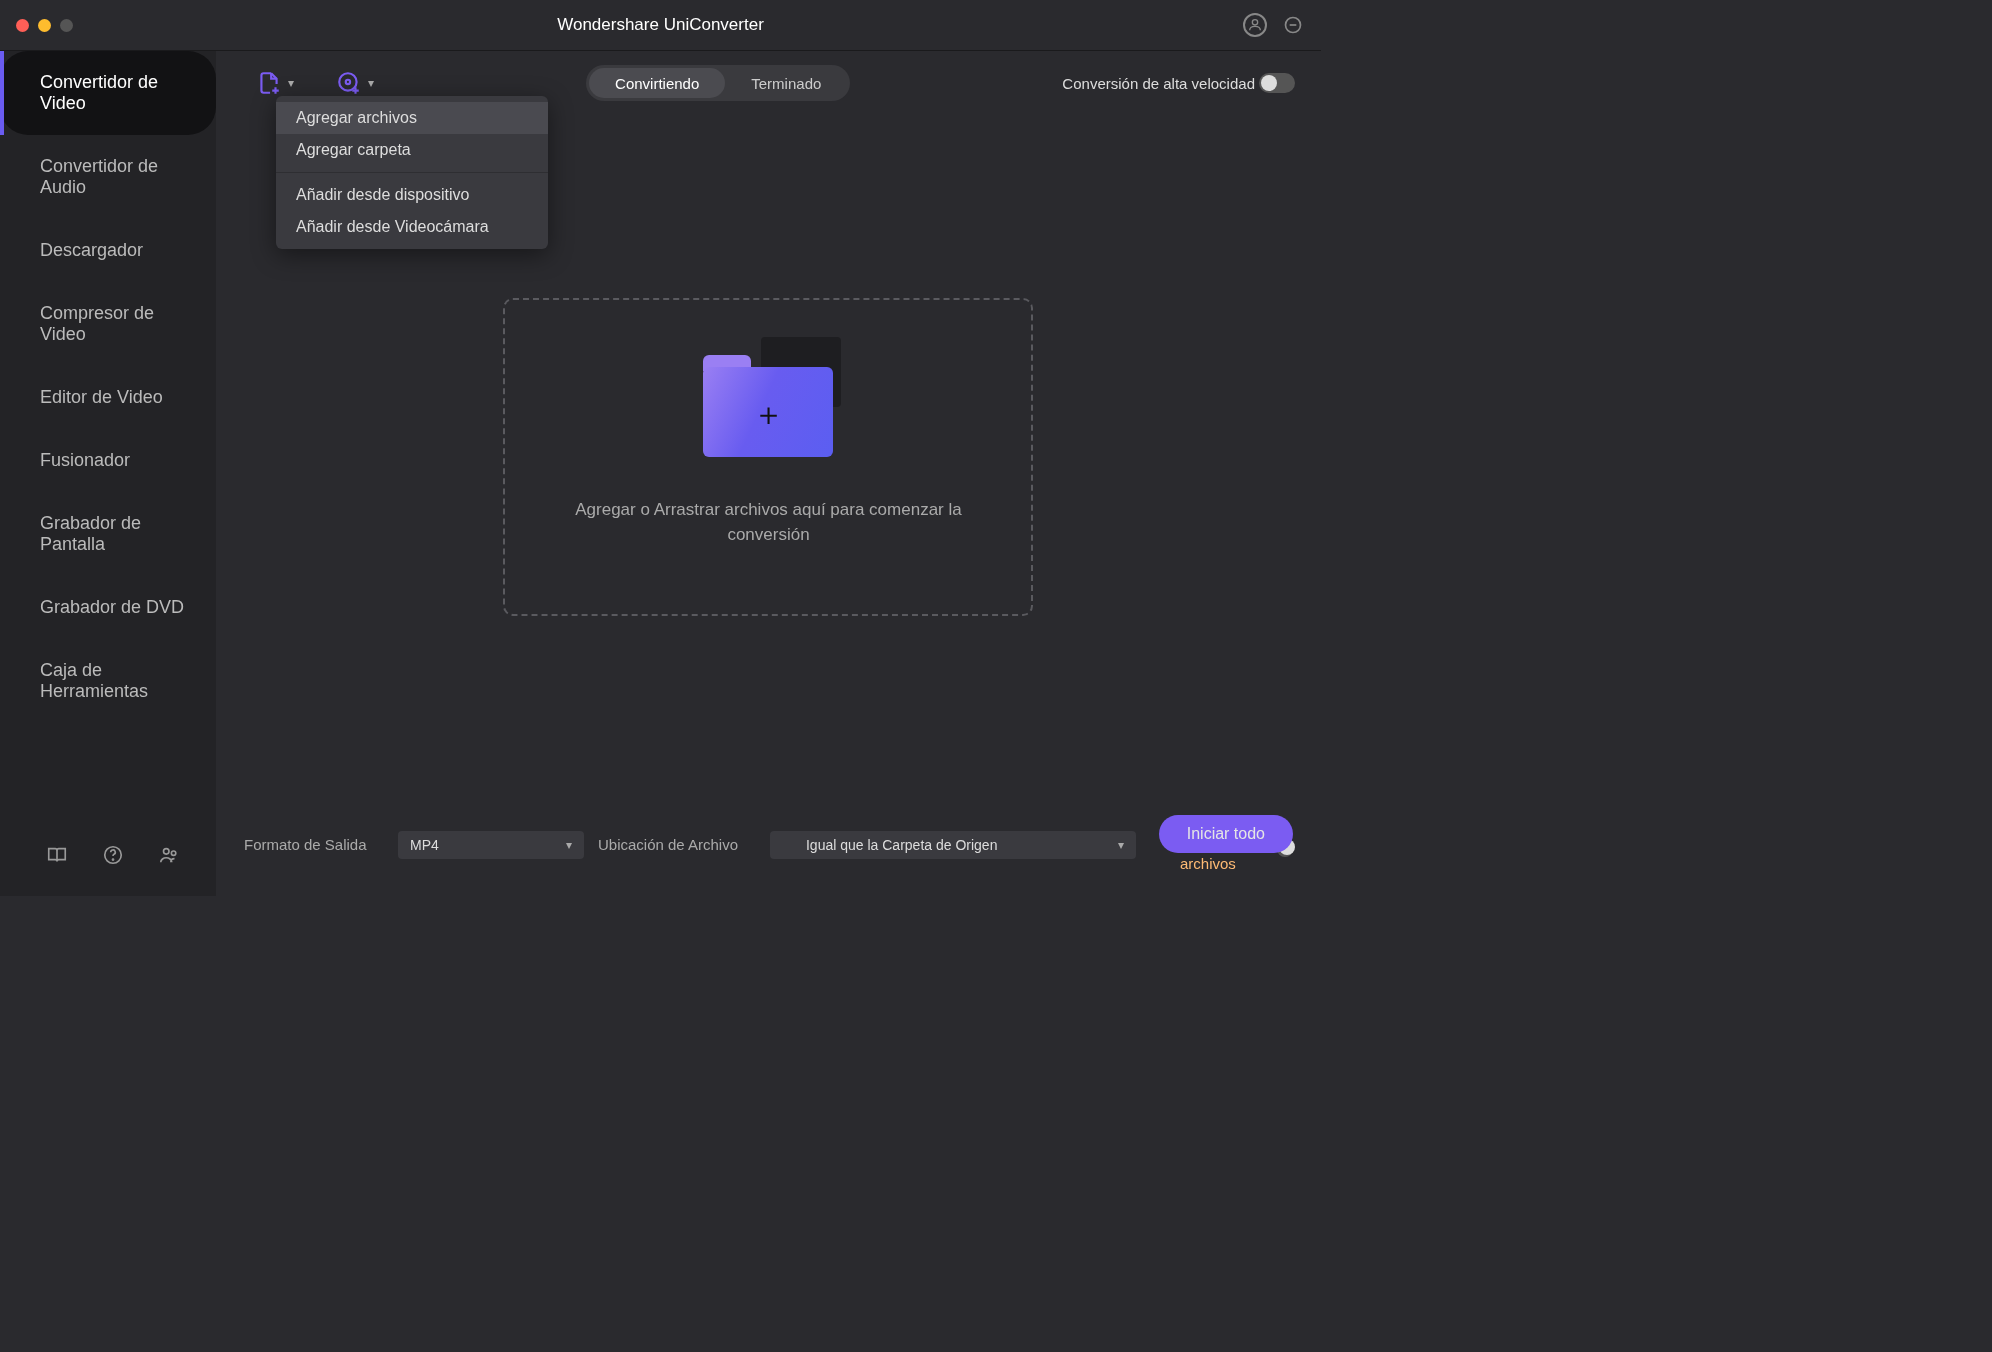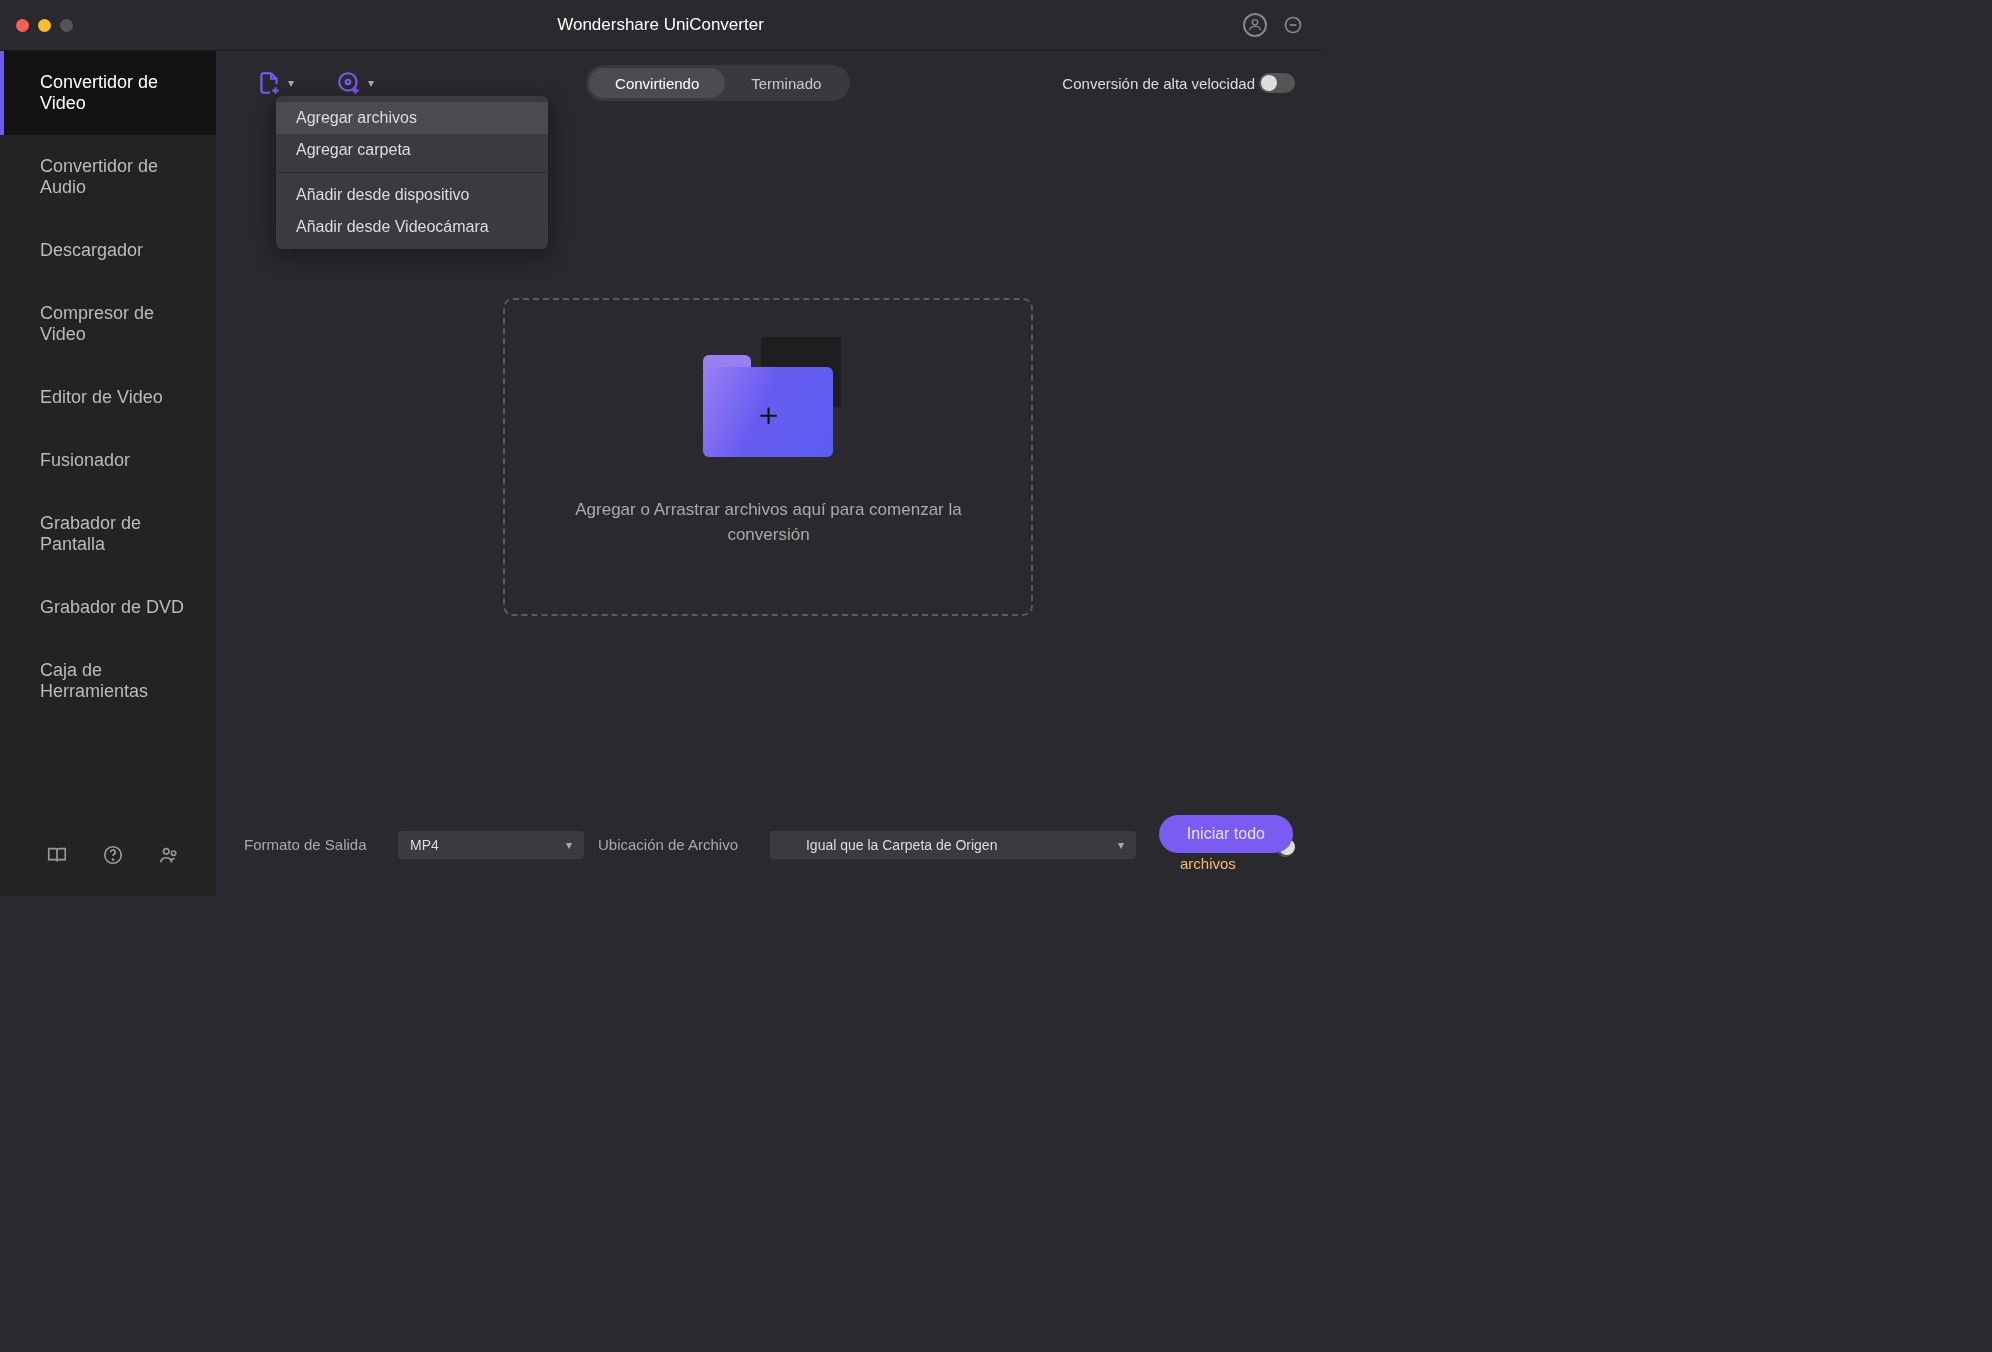--- a/index.html
+++ b/index.html
@@ -74,20 +74,21 @@
       padding: 21px 26px 21px 40px;
       font-size: 18px;
       color: #bbb;
       cursor: pointer;
     }
     .sidebar-item.active {
       background: #121214;
       color: #fff;
       font-weight: 500;
       position: relative;
+      border-radius: 28px;
     }
     .sidebar-item.active::before {
       content: "";
       position: absolute;
       left: 0; top: 0; bottom: 0;
       width: 4px;
       background: #6a5cf1;
     }
     .sidebar-bottom {
       position: absolute;

